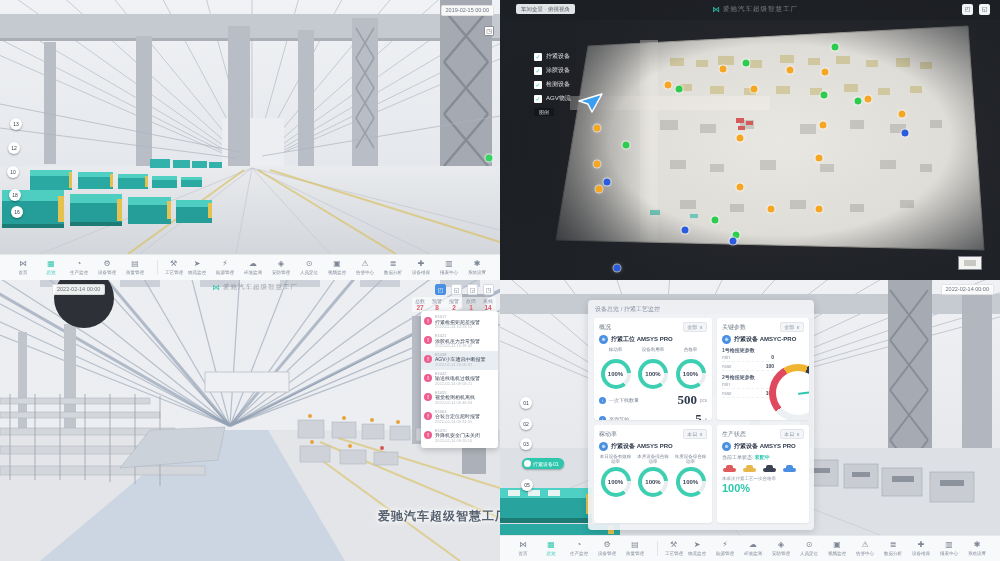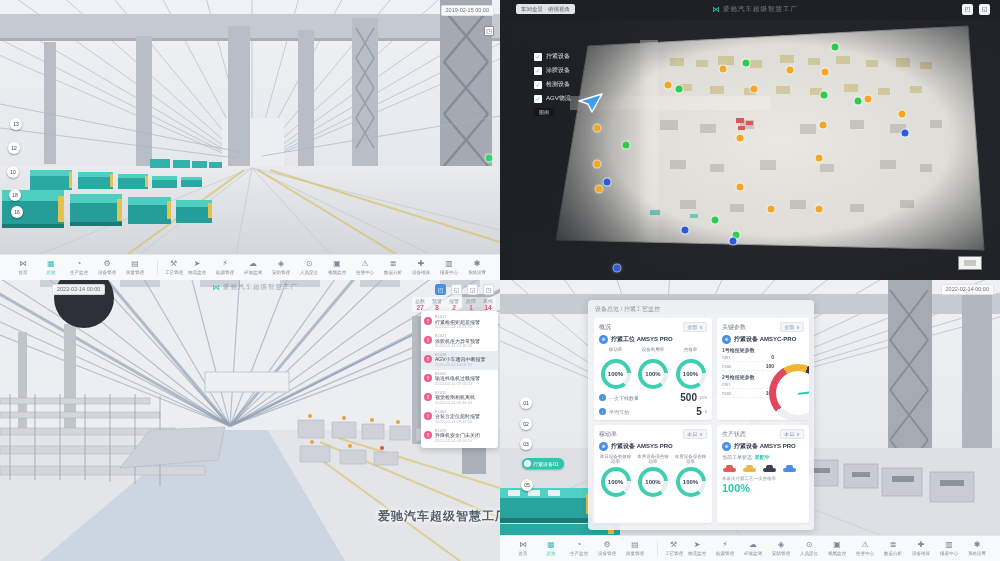--- a/index.html
+++ b/index.html
@@ -94,21 +94,21 @@
   .donut-row{display:flex;justify-content:space-between;}
   .donut-wrap{width:33px;display:flex;flex-direction:column;align-items:center;gap:2px;}
   .donut-label{font-size:4.5px;color:#7b8595;text-align:center;line-height:1.2;min-height:10px;}
   .donut{width:30px;height:30px;border-radius:50%;position:relative;flex:0 0 auto;
          background:conic-gradient(from 140deg,#3ecfb2 0 306deg,#e8edf0 306deg 360deg);}
   .donut::after{content:"";position:absolute;inset:4px;background:#fff;border-radius:50%;}
   .donut .dv{position:absolute;inset:0;display:flex;align-items:center;justify-content:center;
              font-size:6px;color:#3a4556;z-index:1;font-weight:700;}
   .c1row{display:flex;align-items:center;gap:3px;margin-top:3px;font-size:5px;color:#7b8595;}
   .c1row .dev-ico{width:7px;height:7px;font-size:4px;line-height:7px;}
-  .c1v{margin-left:auto;font-size:10px;color:#2f3a4c;font-weight:700;}
+  .c1v{margin-left:auto;font-size:13px;color:#2f3a4c;font-weight:700;font-family:Liberation Serif, serif;}
   .c1u{font-size:4.5px;color:#9aa2ae;}
   .grp{margin-top:3px;}
   .grp-name{font-size:5px;color:#556172;font-weight:700;}
   .kv{display:flex;justify-content:space-between;width:52px;font-size:5px;color:#9aa2ae;
       padding:1px 0;border-bottom:1px dashed #eef1f4;}
   .kv b{color:#3a4556;font-weight:700;}
   .gauge{position:absolute;right:-18px;top:46px;width:58px;height:58px;border-radius:50%;
          background:conic-gradient(from 230deg,#e0485e 0 100deg,#f0b431 100deg 150deg,#2e3c4e 150deg 252deg,#edf0f3 252deg 360deg);}
   .gauge::after{content:"";position:absolute;inset:7px;background:#fff;border-radius:50%;}
   .g-needle{position:absolute;left:50%;top:50%;width:19px;height:2px;background:#2ec7ae;border-radius:1px;

